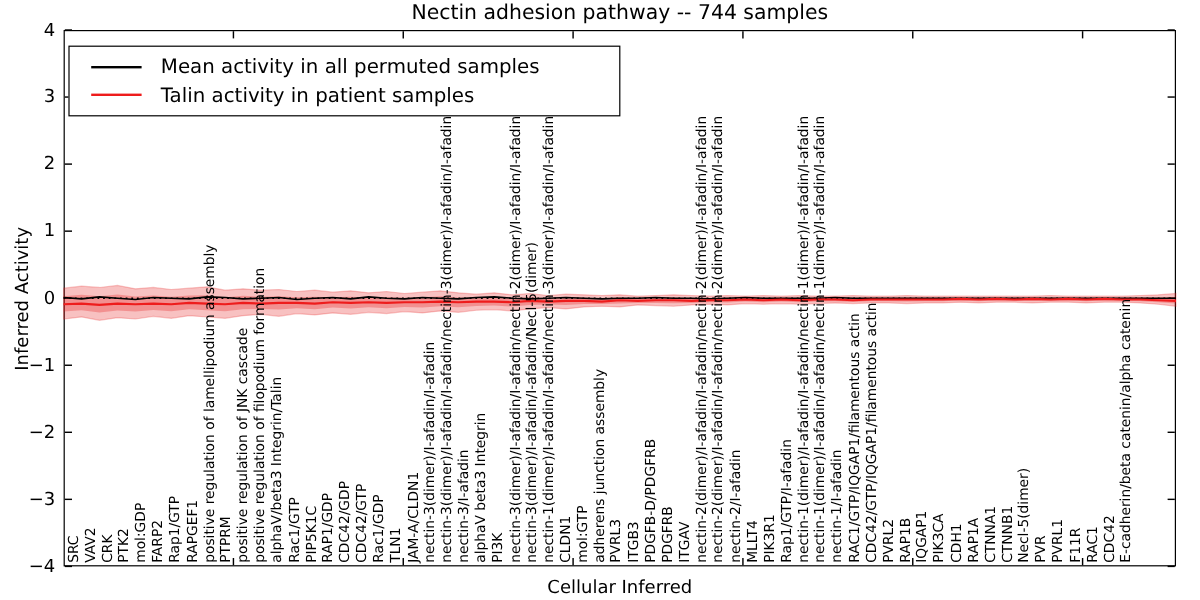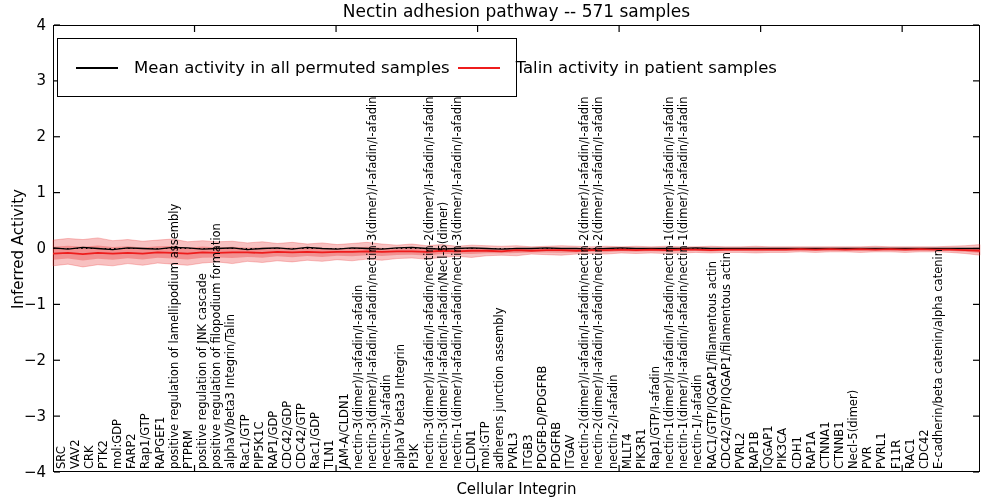--- a/index.html
+++ b/index.html
@@ -19,41 +19,41 @@
   #ytick-layer .ytl{
     position:absolute;width:44px;text-align:right;font-size:15px;line-height:15px;
   }
   #xcat-layer .xcat{
     position:absolute;font-size:11.5px;line-height:12px;white-space:nowrap;
     transform:rotate(-90deg);transform-origin:0 0;
   }
   #legend{
     position:absolute;left:57px;top:38px;width:460px;height:59px;
     border:1.5px solid #000;background:#fff;box-sizing:border-box;
-    display:flex;flex-direction:row;justify-content:space-around;
+    display:flex;flex-direction:column;justify-content:space-around;
     padding:5px 10px;z-index:30;
   }
   .legend-row{display:flex;align-items:center;font-size:16.5px;white-space:nowrap;}
   .legend-line{display:inline-block;width:42px;height:0;border-top:2px solid #000;margin:0 16px 0 8px;}
   #x-axis-label{
     position:absolute;left:53px;top:480px;width:927px;text-align:center;font-size:15px;
   }
   #y-axis-label{
     position:absolute;left:-62px;top:240px;width:160px;text-align:center;font-size:15px;
     transform:rotate(-90deg);transform-origin:center center;
   }
   #xcat-layer{position:absolute;left:0;top:0;width:1000px;height:500px;z-index:20;}
   #ytick-layer{z-index:5;position:absolute;left:0;top:0;}
 </style>
 </head>
 <body>
 
 <div id="figure">
 
-  <div id="plot-title">Nectin adhesion pathway -- 571 samples</div>
+  <div id="plot-title">Nectin adhesion pathway -- 744 samples</div>
 
   <div id="plot-box"></div>
 
   <svg id="chart-svg" width="1000" height="500">
     <g id="tick-marks">
         <line x1="54" y1="25" x2="60" y2="25" stroke="#000" stroke-width="1.2"></line>
         <line x1="973" y1="25" x2="979" y2="25" stroke="#000" stroke-width="1.2"></line>
         <line x1="54" y1="80.875" x2="60" y2="80.875" stroke="#000" stroke-width="1.2"></line>
         <line x1="973" y1="80.875" x2="979" y2="80.875" stroke="#000" stroke-width="1.2"></line>
         <line x1="54" y1="136.75" x2="60" y2="136.75" stroke="#000" stroke-width="1.2"></line>
@@ -172,16 +172,16 @@
     <div class="legend-row">
       <span class="legend-line" style="border-color:#000000;"></span>
       <span>Mean activity in all permuted samples</span>
     </div>
     <div class="legend-row">
       <span class="legend-line" style="border-color:#ee1c1c;"></span>
       <span>Talin activity in patient samples</span>
     </div>
   </div>
 
-  <div id="x-axis-label">Cellular Integrin</div>
+  <div id="x-axis-label">Cellular Inferred</div>
   <div id="y-axis-label">Inferred Activity</div>
 
 </div>
 
 </body></html>

